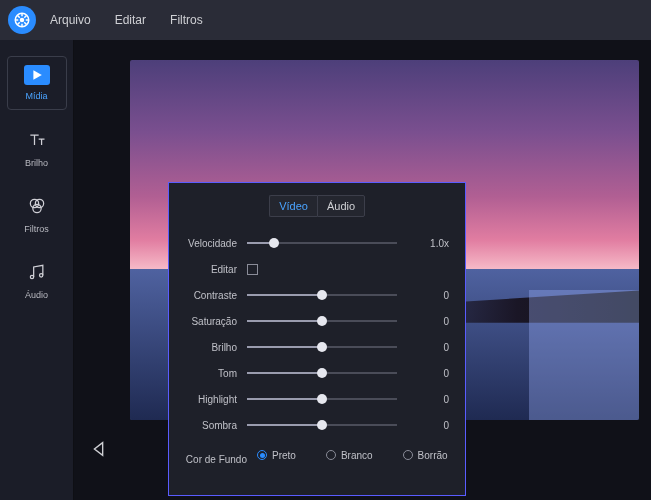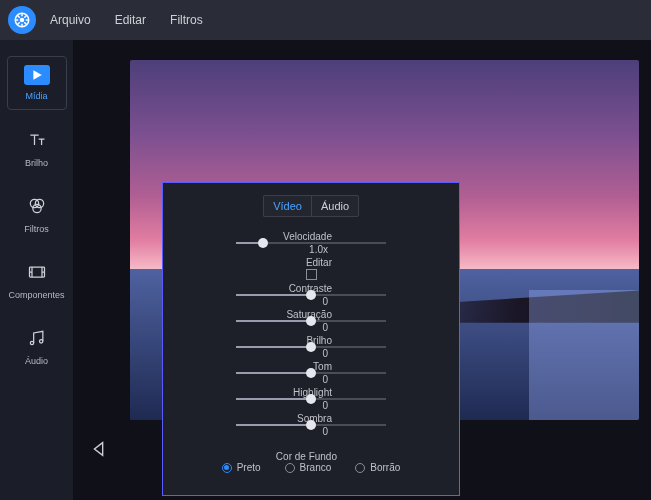--- a/index.html
+++ b/index.html
@@ -17,36 +17,36 @@
   .side-label { font-size: 9px; color: #b8b9c0; text-align: center; }
   .side-item.active .side-label { color: #4aa3ff; }
   .preview-area { flex: 1; position: relative; background: #101118; }
   .preview { position: absolute; top: 20px; left: 56px; right: 12px; height: 360px; border-radius: 2px; overflow: hidden; }
   .sky { position: absolute; inset: 0; background: linear-gradient(180deg, #4d3f7a 0%, #7a4f8f 20%, #b15f93 38%, #e17da1 50%, #f6b9c7 58%, #dcb0c6 62%, #6b7fb0 72%, #2e3f6e 100%); }
   .sea { position: absolute; left:0; right:0; bottom:0; height:42%; background: linear-gradient(180deg,#4f62a0 0%, #1f2a52 100%); }
   .pier { position:absolute; right:0; bottom:15%; width:60%; height:30%; }
   .pier::before { content:""; position:absolute; right:0; bottom:40%; width:100%; height:30%; background:linear-gradient(90deg, transparent, #1a1626 60%, #111 100%); clip-path: polygon(0 60%, 100% 0, 100% 100%, 0 100%); }
   .highlight-box { position:absolute; right:-10px; top:230px; width:120px; height:170px; background:rgba(160,180,255,0.35); }
   .play-back { position:absolute; left:14px; bottom:40px; width:22px; height:22px; color:#cfd0d4; }
-  .panel { position: absolute; left: 162px; top: 182px; width: 298px; height: 314px; background: #1e2029; border: 1px solid #5a5cff; padding: 12px 16px 10px; }
+  .panel { position: absolute; left: 168px; top: 182px; width: 298px; height: 314px; background: #1e2029; border: 1px solid #5a5cff; padding: 12px 16px 10px; }
   .tabs { display:flex; justify-content:center; gap:0; margin-bottom:14px; }
   .tab { width:48px; text-align:center; font-size:11px; padding:4px 0; border:1px solid #3c3e4a; cursor:pointer; background:#24262f;}
   .tab.left { border-right:none; border-radius:2px 0 0 2px;}
   .tab.right { border-radius:0 2px 2px 0;}
   .tab.active { color:#4aa3ff; }
-  .row { display:flex; align-items:center; height:24px; margin-bottom:2px;flex-direction:column; }
+  .row { display:flex; align-items:center; height:24px; margin-bottom:2px; }
   .row-label { width:62px; text-align:right; font-size:10px; color:#c0c1c8; padding-right:10px;}
   .row-ctrl { flex:1; display:flex; align-items:center; gap:8px; }
   .row-val { width:34px; text-align:right; font-size:10px; color:#c0c1c8;}
   .slider { position:relative; width:150px; height:2px; background:#4a4c58; }
   .slider .fill { position:absolute; left:0; top:0; height:100%; background:#9a9cae; }
   .slider .thumb { position:absolute; top:50%; width:10px; height:10px; border-radius:50%; background:#e6e7ee; transform:translate(-50%,-50%); }
   .checkbox { width:11px; height:11px; border:1px solid #8a8c98; }
   .rotate-btn { width:18px; height:18px; display:flex; align-items:center; justify-content:center; color:#cfd0d4; cursor:pointer; font-size:12px;}
-  .radio-group { display:flex; gap:24px; align-items:center; }
+  .radio-group { display:flex; gap:30px; align-items:center; }
   .radio { display:flex; align-items:center; gap:5px; font-size:10px; color:#c0c1c8; cursor:pointer;}
   .radio .dot { width:10px; height:10px; border-radius:50%; border:1.5px solid #8a8c98; display:flex; align-items:center; justify-content:center;}
   .radio.sel .dot { border-color:#2a8cff; }
   .radio.sel .dot::after { content:""; width:5px; height:5px; border-radius:50%; background:#2a8cff;}
 </style>
 </head>
 <body>
 
 <div class="menubar">
   <div class="app-icon">
@@ -85,29 +85,20 @@
             <circle cx="9" cy="9" r="5"></circle>
             <circle cx="15" cy="9" r="5"></circle>
             <circle cx="12" cy="15" r="5"></circle>
           </svg>
         </div>
       <div class="side-label">Filtros</div>
     </div>
     <div class="side-item">
       <div class="icon-box">
           <svg width="20" height="20" viewBox="0 0 24 24" stroke="#d0d0d6" stroke-width="1.5" fill="none">
-            <rect x="3" y="6" width="18" height="12" rx="1"></rect>
-            <path d="M6 6v12M18 6v12M3 12h3M18 12h3"></path>
-          </svg>
-        </div>
-      <div class="side-label">Componentes</div>
-    </div>
-    <div class="side-item">
-      <div class="icon-box">
-          <svg width="20" height="20" viewBox="0 0 24 24" stroke="#d0d0d6" stroke-width="1.5" fill="none">
             <path d="M8 18V6l11-2v12"></path>
             <circle cx="6" cy="18" r="2"></circle>
             <circle cx="17" cy="16" r="2"></circle>
           </svg>
         </div>
       <div class="side-label">Áudio</div>
     </div>
   </div>
 
   <div class="preview-area">

